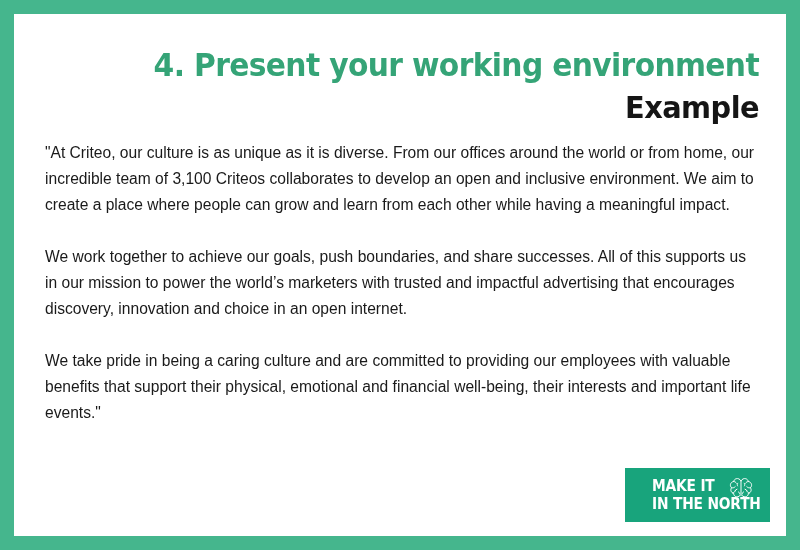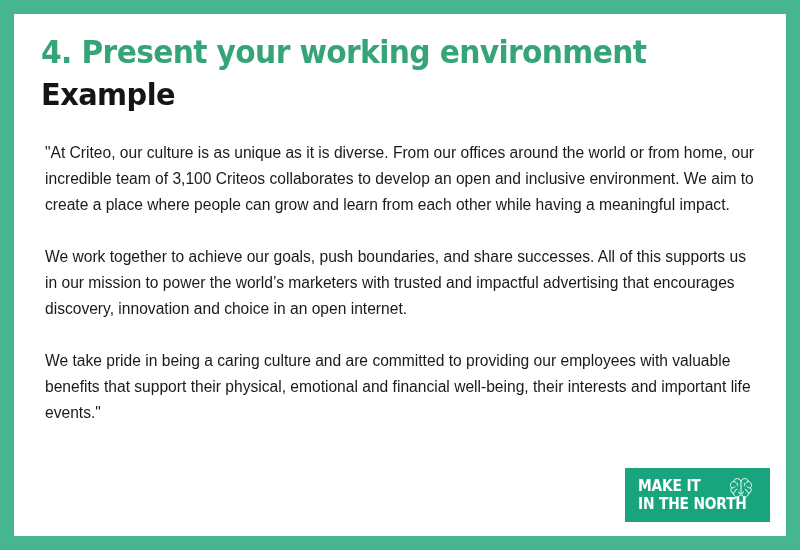--- a/index.html
+++ b/index.html
@@ -26,22 +26,22 @@
   .slide-inner {
     position: relative;
     box-sizing: border-box;
     width: 100%;
     height: 100%;
     background: #ffffff;
     overflow: hidden;
   }
 
   .heading-block {
-    padding-top: 21px;
-    text-align: left;
+    padding-top: 34px;
+    text-align: right;
   }
 
   .heading-main {
     margin: 0;
     font-family: "DejaVu Sans", "Liberation Sans", sans-serif;
     font-size: 32px;
     font-weight: 700;
     letter-spacing: -0.7px;
     line-height: 1.12;
     color: #35a477;
@@ -86,21 +86,21 @@
   .logo-badge {
     position: absolute;
     left: 611px;
     top: 454px;
     width: 145px;
     height: 54px;
     background: #18a47c;
     display: flex;
     align-items: center;
     box-sizing: border-box;
-    padding: 0 0 0 13px;
+    padding: 0 0 0 27px;
   }
 
   .logo-text {
     display: flex;
     flex-direction: column;
     justify-content: center;
     line-height: 1;
   }
 
   .logo-line {

